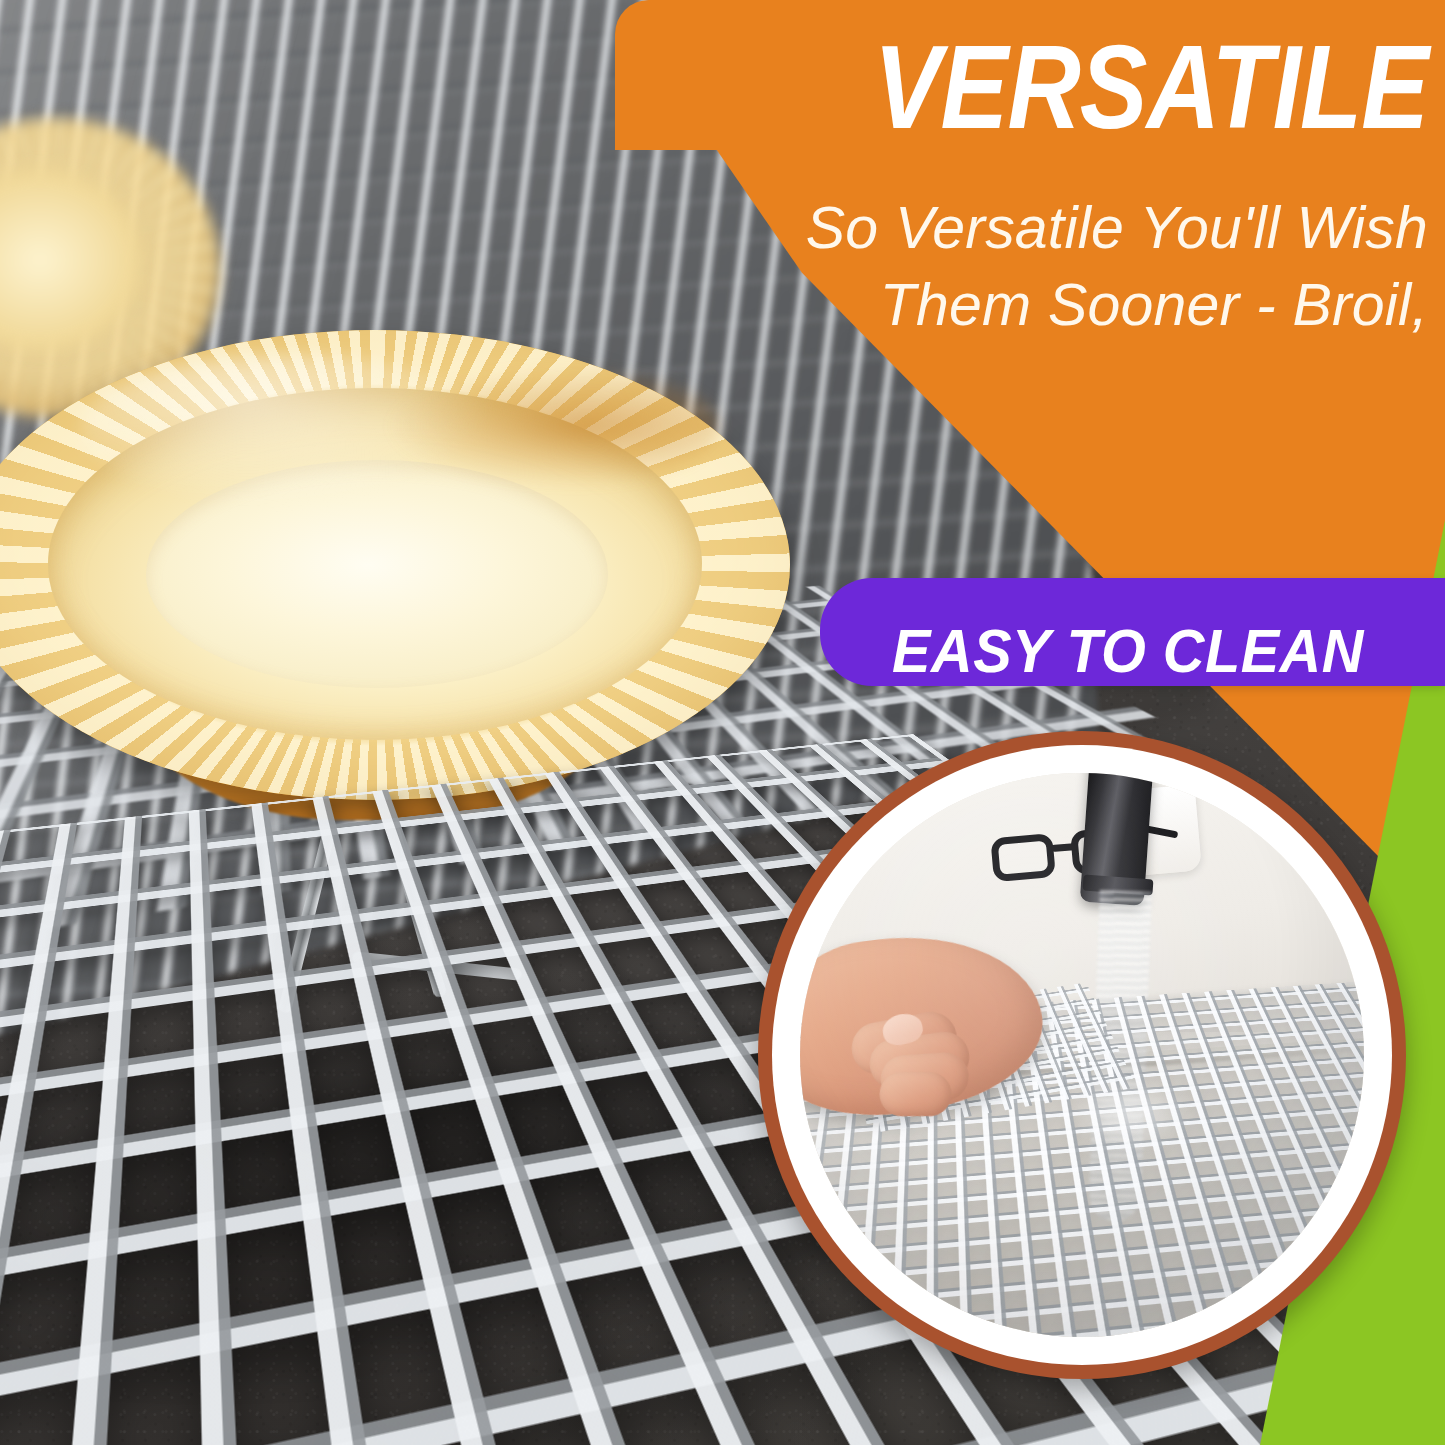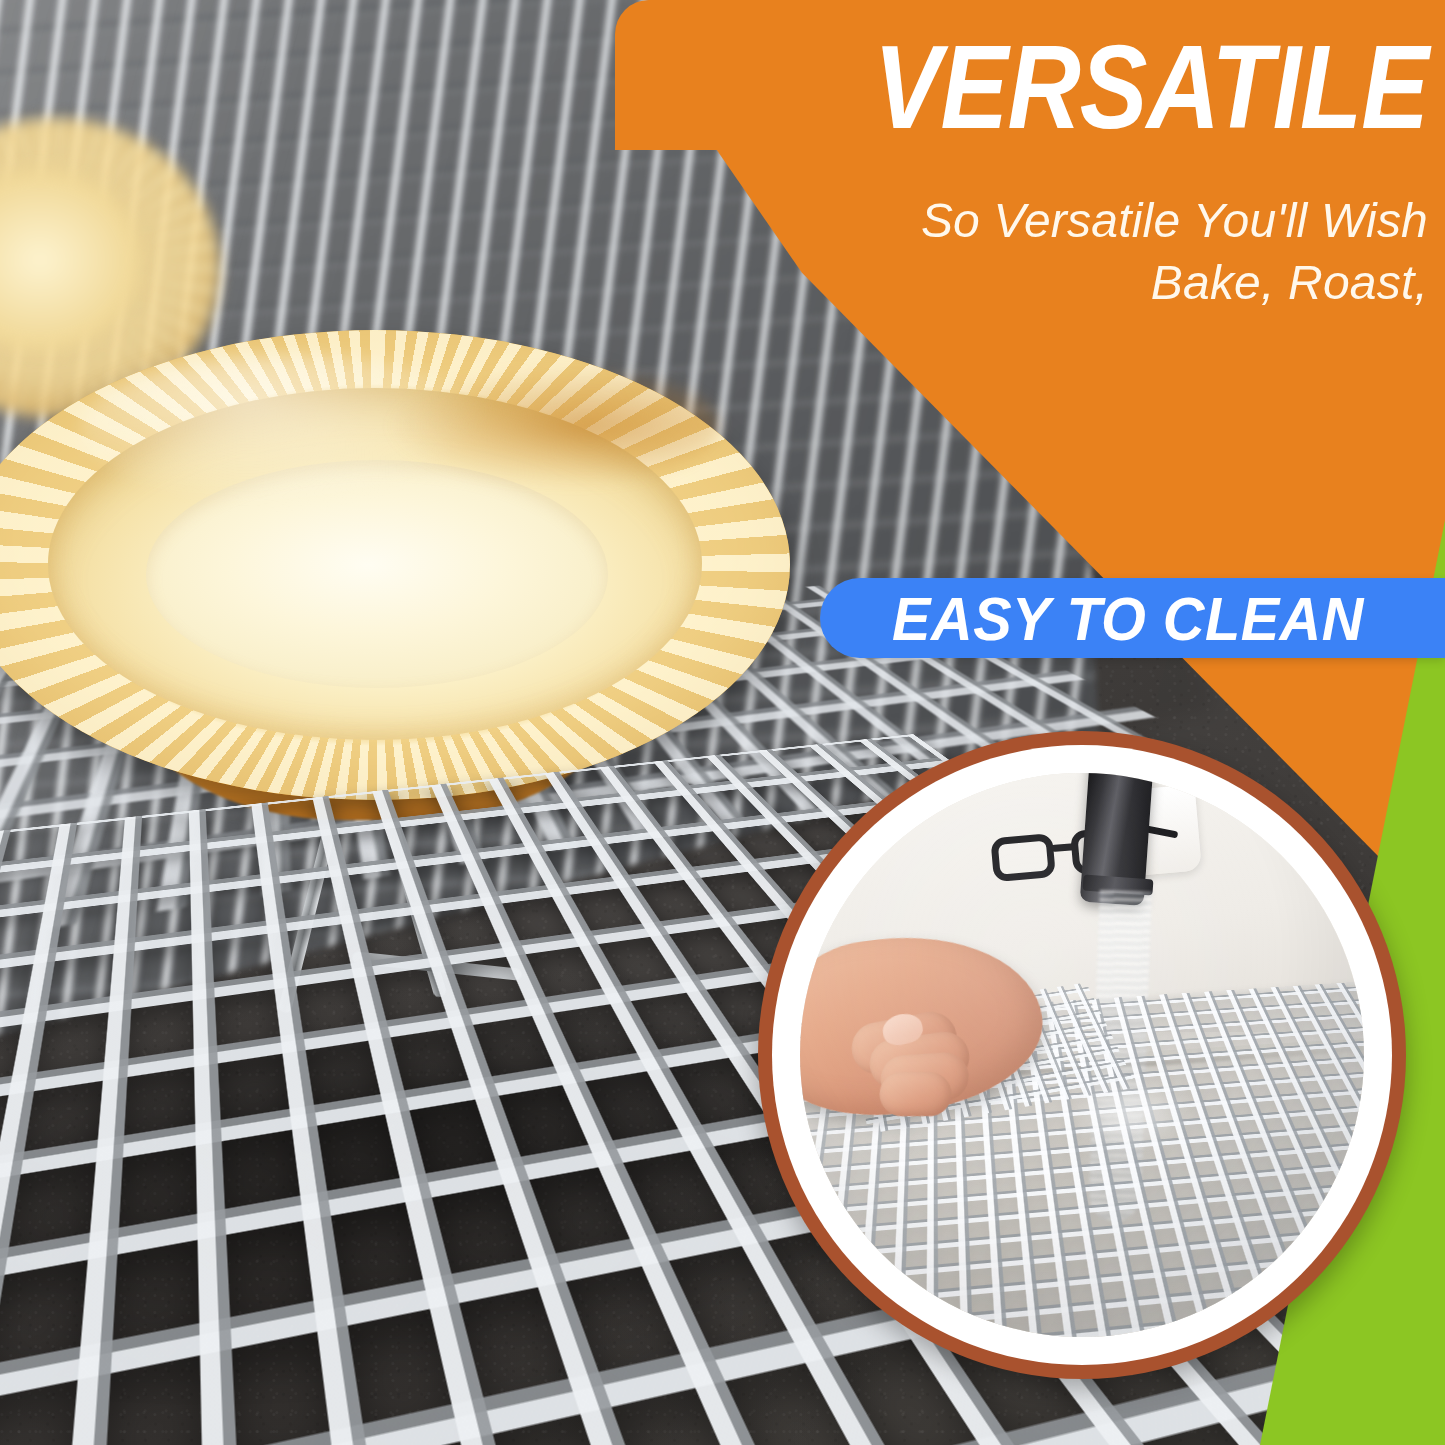--- a/index.html
+++ b/index.html
@@ -219,32 +219,32 @@
     white-space:nowrap;
   }
 
   
   .bodycopy {
     position:absolute; left:760px; top:190px; width:668px;
     text-align:right;
     color:#FFF8EC;
     font-family:"Liberation Sans", sans-serif;
     font-weight:400;
-    font-size:48px;
+    font-size:59px;
     line-height:1.30;
     letter-spacing:.2px;
   }
   .bodycopy .ln { display:block; }
 
   
   .banner-green {
-    position:absolute; left:820px; top:578px; width:625px; height:80px;
-    background:#3b82f6;
+    position:absolute; left:820px; top:578px; width:625px; height:108px;
+    background:#6d28d9;
     border-radius:52px 0 0 52px;
-    display:flex; align-items:center; justify-content:center;
+    display:flex; align-items:flex-end; justify-content:center;
     box-shadow: 0 3px 8px rgba(0,0,0,.14);
   }
   .banner-green .txt {
     color:#ffffff;
     font-family:"Liberation Sans", sans-serif;
     font-weight:700;
     font-size:62px;
     letter-spacing:.5px;
     transform: scaleX(.93);
     white-space:nowrap;
@@ -450,21 +450,21 @@
 
   <div class="panel-orange"></div>
   <div class="panel-orange-nose"></div>
 
   <div class="panel-green-corner"></div>
 
   <div class="headline">VERSATILE</div>
 
   <div class="bodycopy">
     <span class="ln">So Versatile You'll Wish</span>
-    <span class="ln">Bake, Roast,</span>
+    <span class="ln">Them Sooner - Broil,</span>
   </div>
 
   <div class="banner-green">
     <span class="txt">EASY TO CLEAN</span>
   </div>
 
   <div class="inset">
     <div class="inset-white">
       <div class="inset-img">
         <div class="ins-bg"></div>

